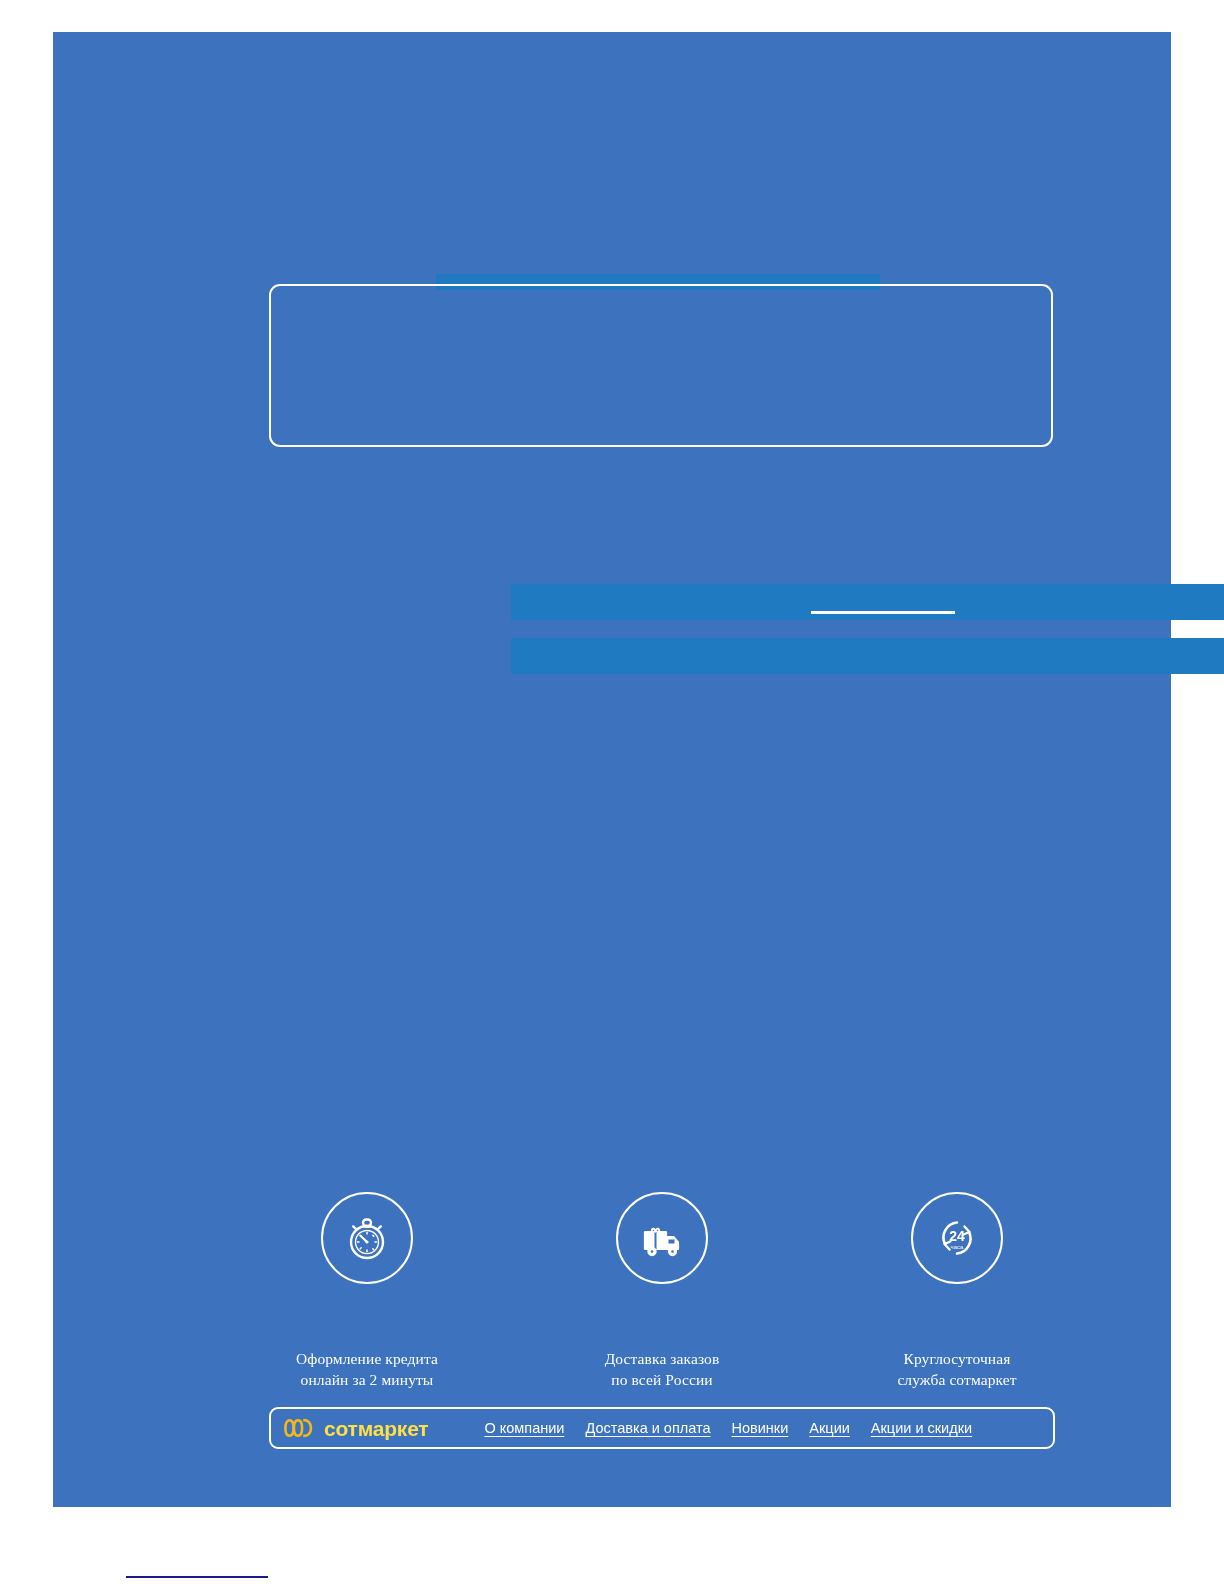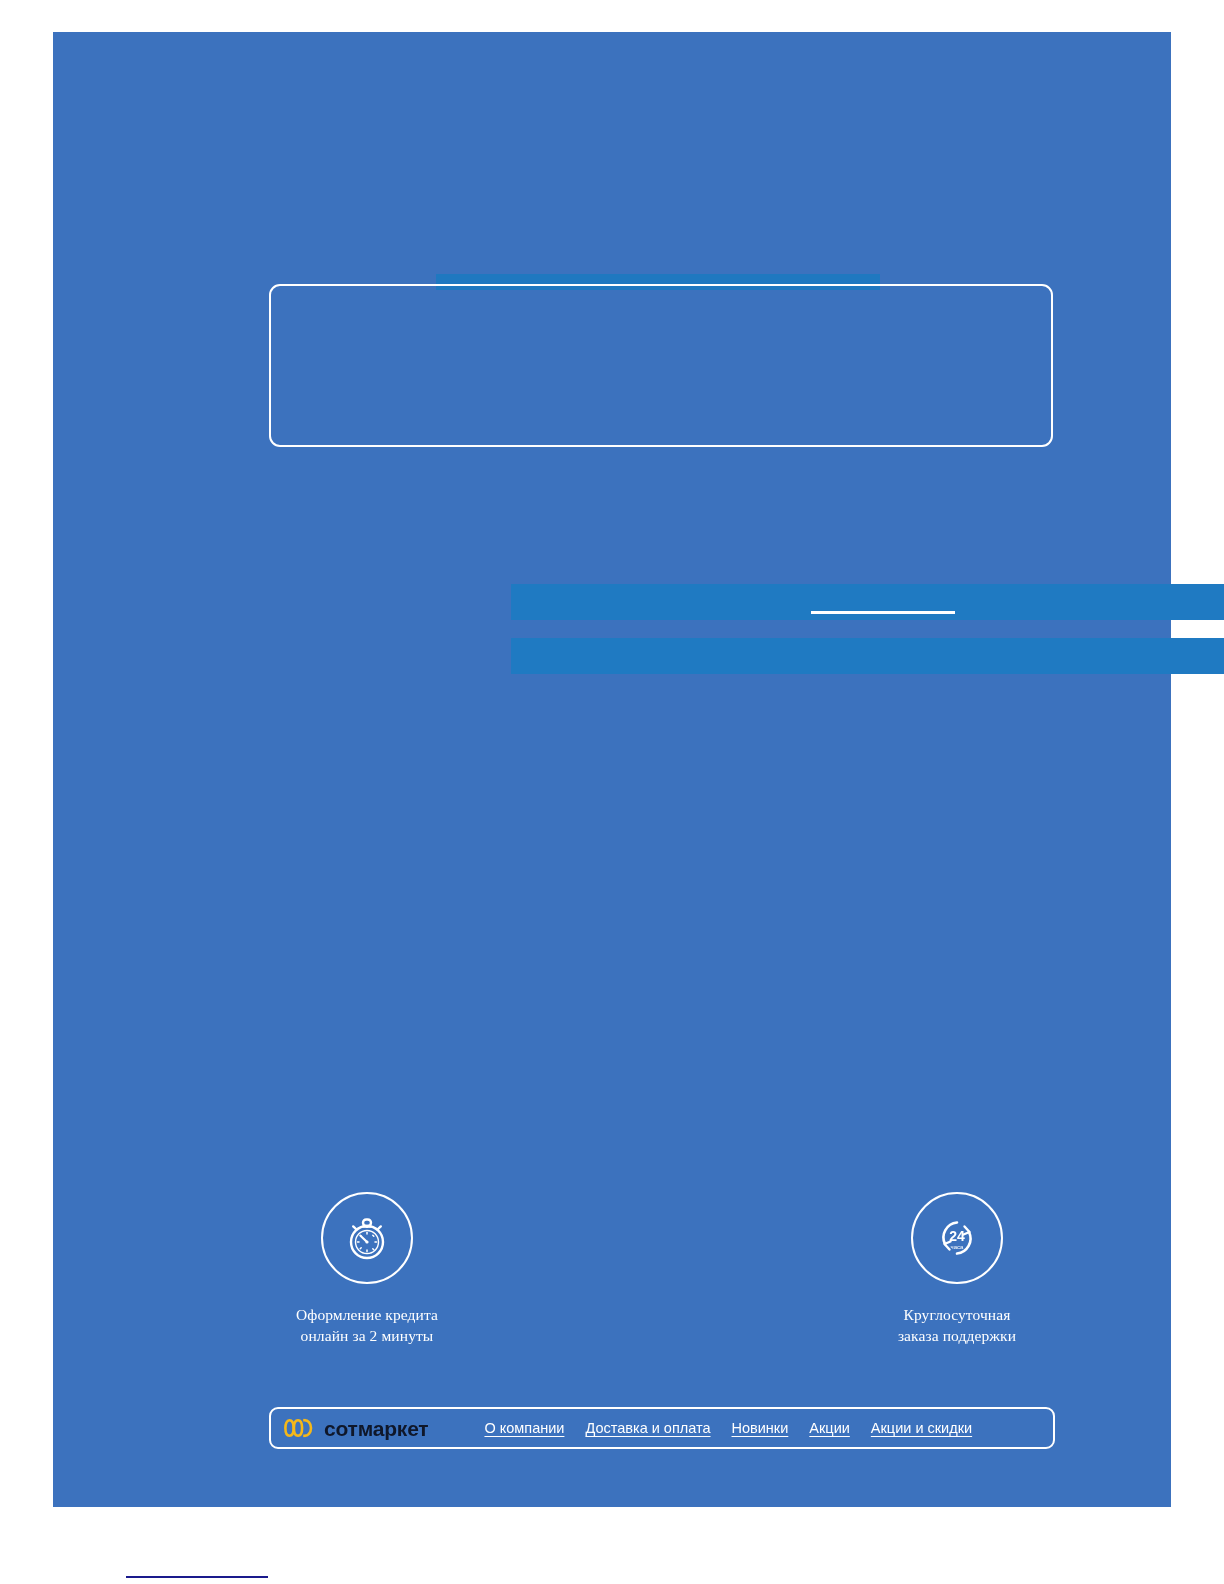--- a/index.html
+++ b/index.html
@@ -86,20 +86,21 @@
     width: 786px;
     display: flex;
     justify-content: space-between;
   }
 
   .benefit {
     width: 196px;
     display: flex;
     flex-direction: column;
     align-items: center;
+    gap: 44px;
   }
 
   .benefit-icon {
     width: 92px;
     height: 92px;
     border: 2.5px solid #ffffff;
     border-radius: 50%;
     box-sizing: border-box;
     display: flex;
     align-items: center;
@@ -141,21 +142,21 @@
     margin-right: 56px;
   }
 
   .brand-mark {
     width: 34px;
     height: 20px;
     margin-right: 6px;
   }
 
   .brand-text {
-    color: #0f172a;
+    color: #fde047;
     font-size: 21px;
     font-weight: bold;
     letter-spacing: -0.2px;
     line-height: 1;
   }
 
   .footer-links {
     display: flex;
     align-items: center;
     gap: 21px;
@@ -218,34 +219,56 @@
               <path d="M33.8 38.8 L34.8 39.8"></path>
               <path d="M21.2 38.8 L22.2 37.8"></path>
               <path d="M33.8 25.2 L34.8 26.2"></path>
             </g>
           </svg>
         </div>
         <div class="benefit-label">Оформление кредита
 онлайн за 2 минуты</div>
       </div>
 
+      <div class="benefit">
+        <div class="benefit-icon">
+          <svg width="56" height="56" viewBox="0 0 56 56" fill="none" stroke="#ffffff" stroke-width="2.2" stroke-linecap="round" stroke-linejoin="round">
+
+            <rect x="11" y="22" width="21" height="17" fill="#ffffff" stroke="#ffffff"></rect>
+
+            <path d="M21.5 22 L21.5 39" stroke="#3c72be" stroke-width="2"></path>
+            <path d="M18 21.5 C17 18.5, 20.5 17, 21.5 21.5" stroke="#ffffff" stroke-width="2" fill="none"></path>
+            <path d="M25 21.5 C26 18.5, 22.5 17, 21.5 21.5" stroke="#ffffff" stroke-width="2" fill="none"></path>
+
+            <path d="M32 27 L39.5 27 L44 32.5 L44 39 L32 39 Z" fill="#ffffff" stroke="#ffffff"></path>
+            <rect x="34.5" y="29.5" width="6" height="4" fill="#3c72be" stroke="none"></rect>
+
+            <circle cx="18" cy="41.5" r="3.6" fill="#ffffff" stroke="#ffffff"></circle>
+            <circle cx="18" cy="41.5" r="1.3" fill="#3c72be" stroke="none"></circle>
+            <circle cx="38.5" cy="41.5" r="3.6" fill="#ffffff" stroke="#ffffff"></circle>
+            <circle cx="38.5" cy="41.5" r="1.3" fill="#3c72be" stroke="none"></circle>
+          </svg>
+        </div>
+        <div class="benefit-label">Доставка заказов
+по всей России</div>
+      </div>
 
       <div class="benefit">
         <div class="benefit-icon">
           <svg width="58" height="58" viewBox="0 0 58 58" fill="none" stroke="#ffffff" stroke-width="2.6" stroke-linecap="round" stroke-linejoin="round">
             <path d="M41 23 A15 15 0 0 1 29 44.5"></path>
             <path d="M17 35 A15 15 0 0 1 29 13.5"></path>
             <path d="M36.5 17.5 L41.5 23 L35.5 25.5" stroke-width="2.4" fill="none"></path>
             <path d="M21.5 40.5 L16.5 35 L22.5 32.5" stroke-width="2.4" fill="none"></path>
             <text x="29" y="32" text-anchor="middle" font-family="'Liberation Sans', sans-serif" font-size="14" font-weight="bold" fill="#ffffff" stroke="none">24</text>
             <text x="29" y="39.5" text-anchor="middle" font-family="'Liberation Sans', sans-serif" font-size="6" fill="#ffffff" stroke="none">часа</text>
           </svg>
         </div>
         <div class="benefit-label">Круглосуточная
-заказа поддержки</div>
+служба сотмаркет</div>
       </div>
 
 
     </div>
 
     <div class="footer-bar">
 
       <div class="brand">
         <svg class="brand-mark" viewBox="0 0 34 20">
           <path d="M5.5 2.2 C2.8 2.2 1.4 5.6 1.4 10 C1.4 14.4 2.8 17.8 5.5 17.8

